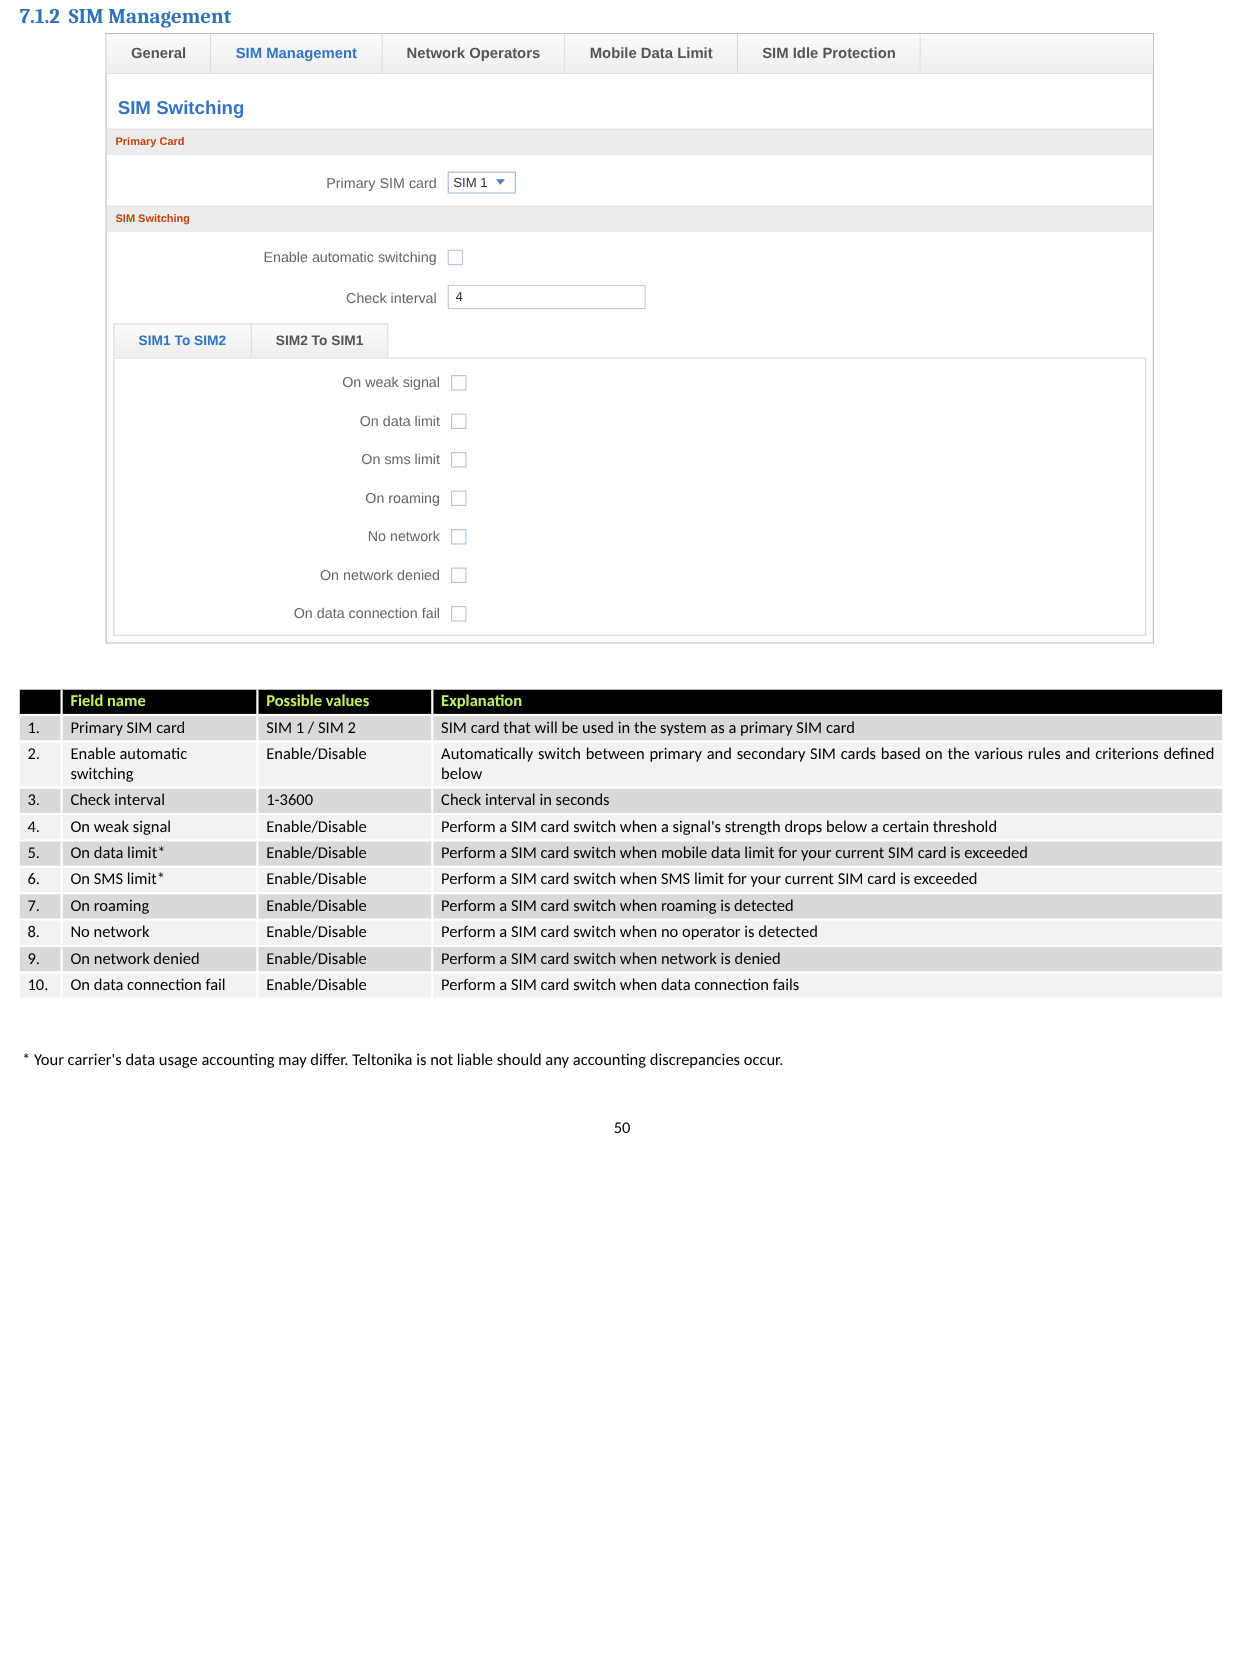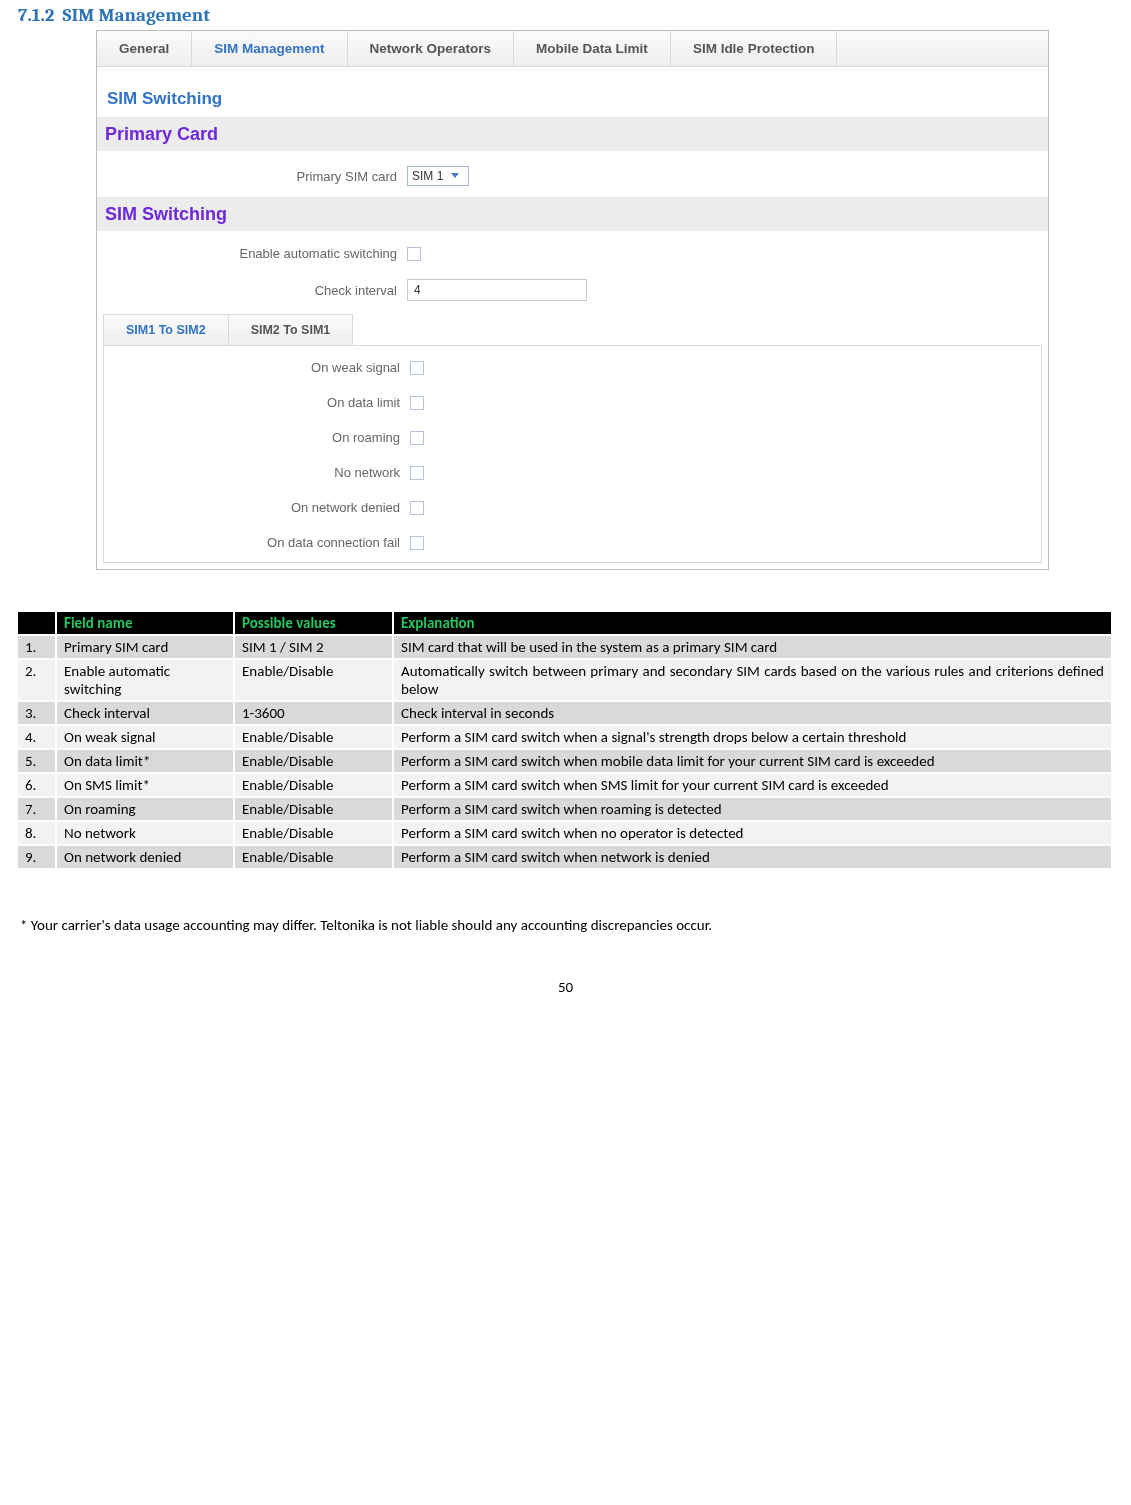--- a/index.html
+++ b/index.html
@@ -54,22 +54,22 @@
   .sim-switch-title {
     font-weight: bold;
     color: #3273C4;
     font-size: 17px;
     padding: 22px 10px 6px 10px;
   }
   .section-bar {
     background: #ececec;
     padding: 6px 8px;
     font-weight: bold;
-    font-size: 18px;
-    color: #6d28d9;
+    font-size: 10px;
+    color: #c2410c;
     margin: 2px 0 0 0;
     border-top: 1px solid #e3e3e3;
   }
   .form-row {
     display: flex;
     align-items: center;
     padding: 9px 0;
   }
   .form-row .lbl {
     width: 310px;
@@ -160,21 +160,21 @@
   }
   table.desc th, table.desc td {
     border-right: 2px solid #fff;
     border-bottom: 2px solid #fff;
     padding: 2px 7px;
     vertical-align: top;
     text-align: left;
   }
   table.desc thead th {
     background: #000;
-    color: #22c55e;
+    color: #bef264;
     font-weight: bold;
   }
   table.desc thead th:first-child { width: 38px; }
   table.desc thead th:nth-child(2) { width: 178px; }
   table.desc thead th:nth-child(3) { width: 159px; }
   table.desc tbody tr.odd td { background: #d9d9d9; }
   table.desc tbody tr.even td { background: #f2f2f2; }
   table.desc td.expl { text-align: justify; }
 
   .footnote {
@@ -235,20 +235,24 @@
     <div class="sub-tab active">SIM1 To SIM2</div>
     <div class="sub-tab">SIM2 To SIM1</div>
   </div>
   <div class="sub-body">
     <div class="form-row">
       <div class="lbl">On weak signal</div>
       <span class="chk"></span>
     </div>
     <div class="form-row">
       <div class="lbl">On data limit</div>
+      <span class="chk"></span>
+    </div>
+    <div class="form-row">
+      <div class="lbl">On sms limit</div>
       <span class="chk"></span>
     </div>
     <div class="form-row">
       <div class="lbl">On roaming</div>
       <span class="chk"></span>
     </div>
     <div class="form-row">
       <div class="lbl">No network</div>
       <span class="chk"></span>
     </div>
@@ -321,17 +325,23 @@
         <td>No network</td>
         <td>Enable/Disable</td>
         <td class="expl">Perform a SIM card switch when no operator is detected</td>
       </tr>
       <tr class="odd">
         <td>9.</td>
         <td>On network denied</td>
         <td>Enable/Disable</td>
         <td class="expl">Perform a SIM card switch when network is denied</td>
       </tr>
+      <tr class="even">
+        <td>10.</td>
+        <td>On data connection fail</td>
+        <td>Enable/Disable</td>
+        <td class="expl">Perform a SIM card switch when data connection fails</td>
+      </tr>
     </tbody>
 </table>
 
 <div class="footnote">* Your carrier's data usage accounting may differ. Teltonika is not liable should any accounting discrepancies occur.</div>
 <div class="page-num">50</div>
 
 </body></html>

